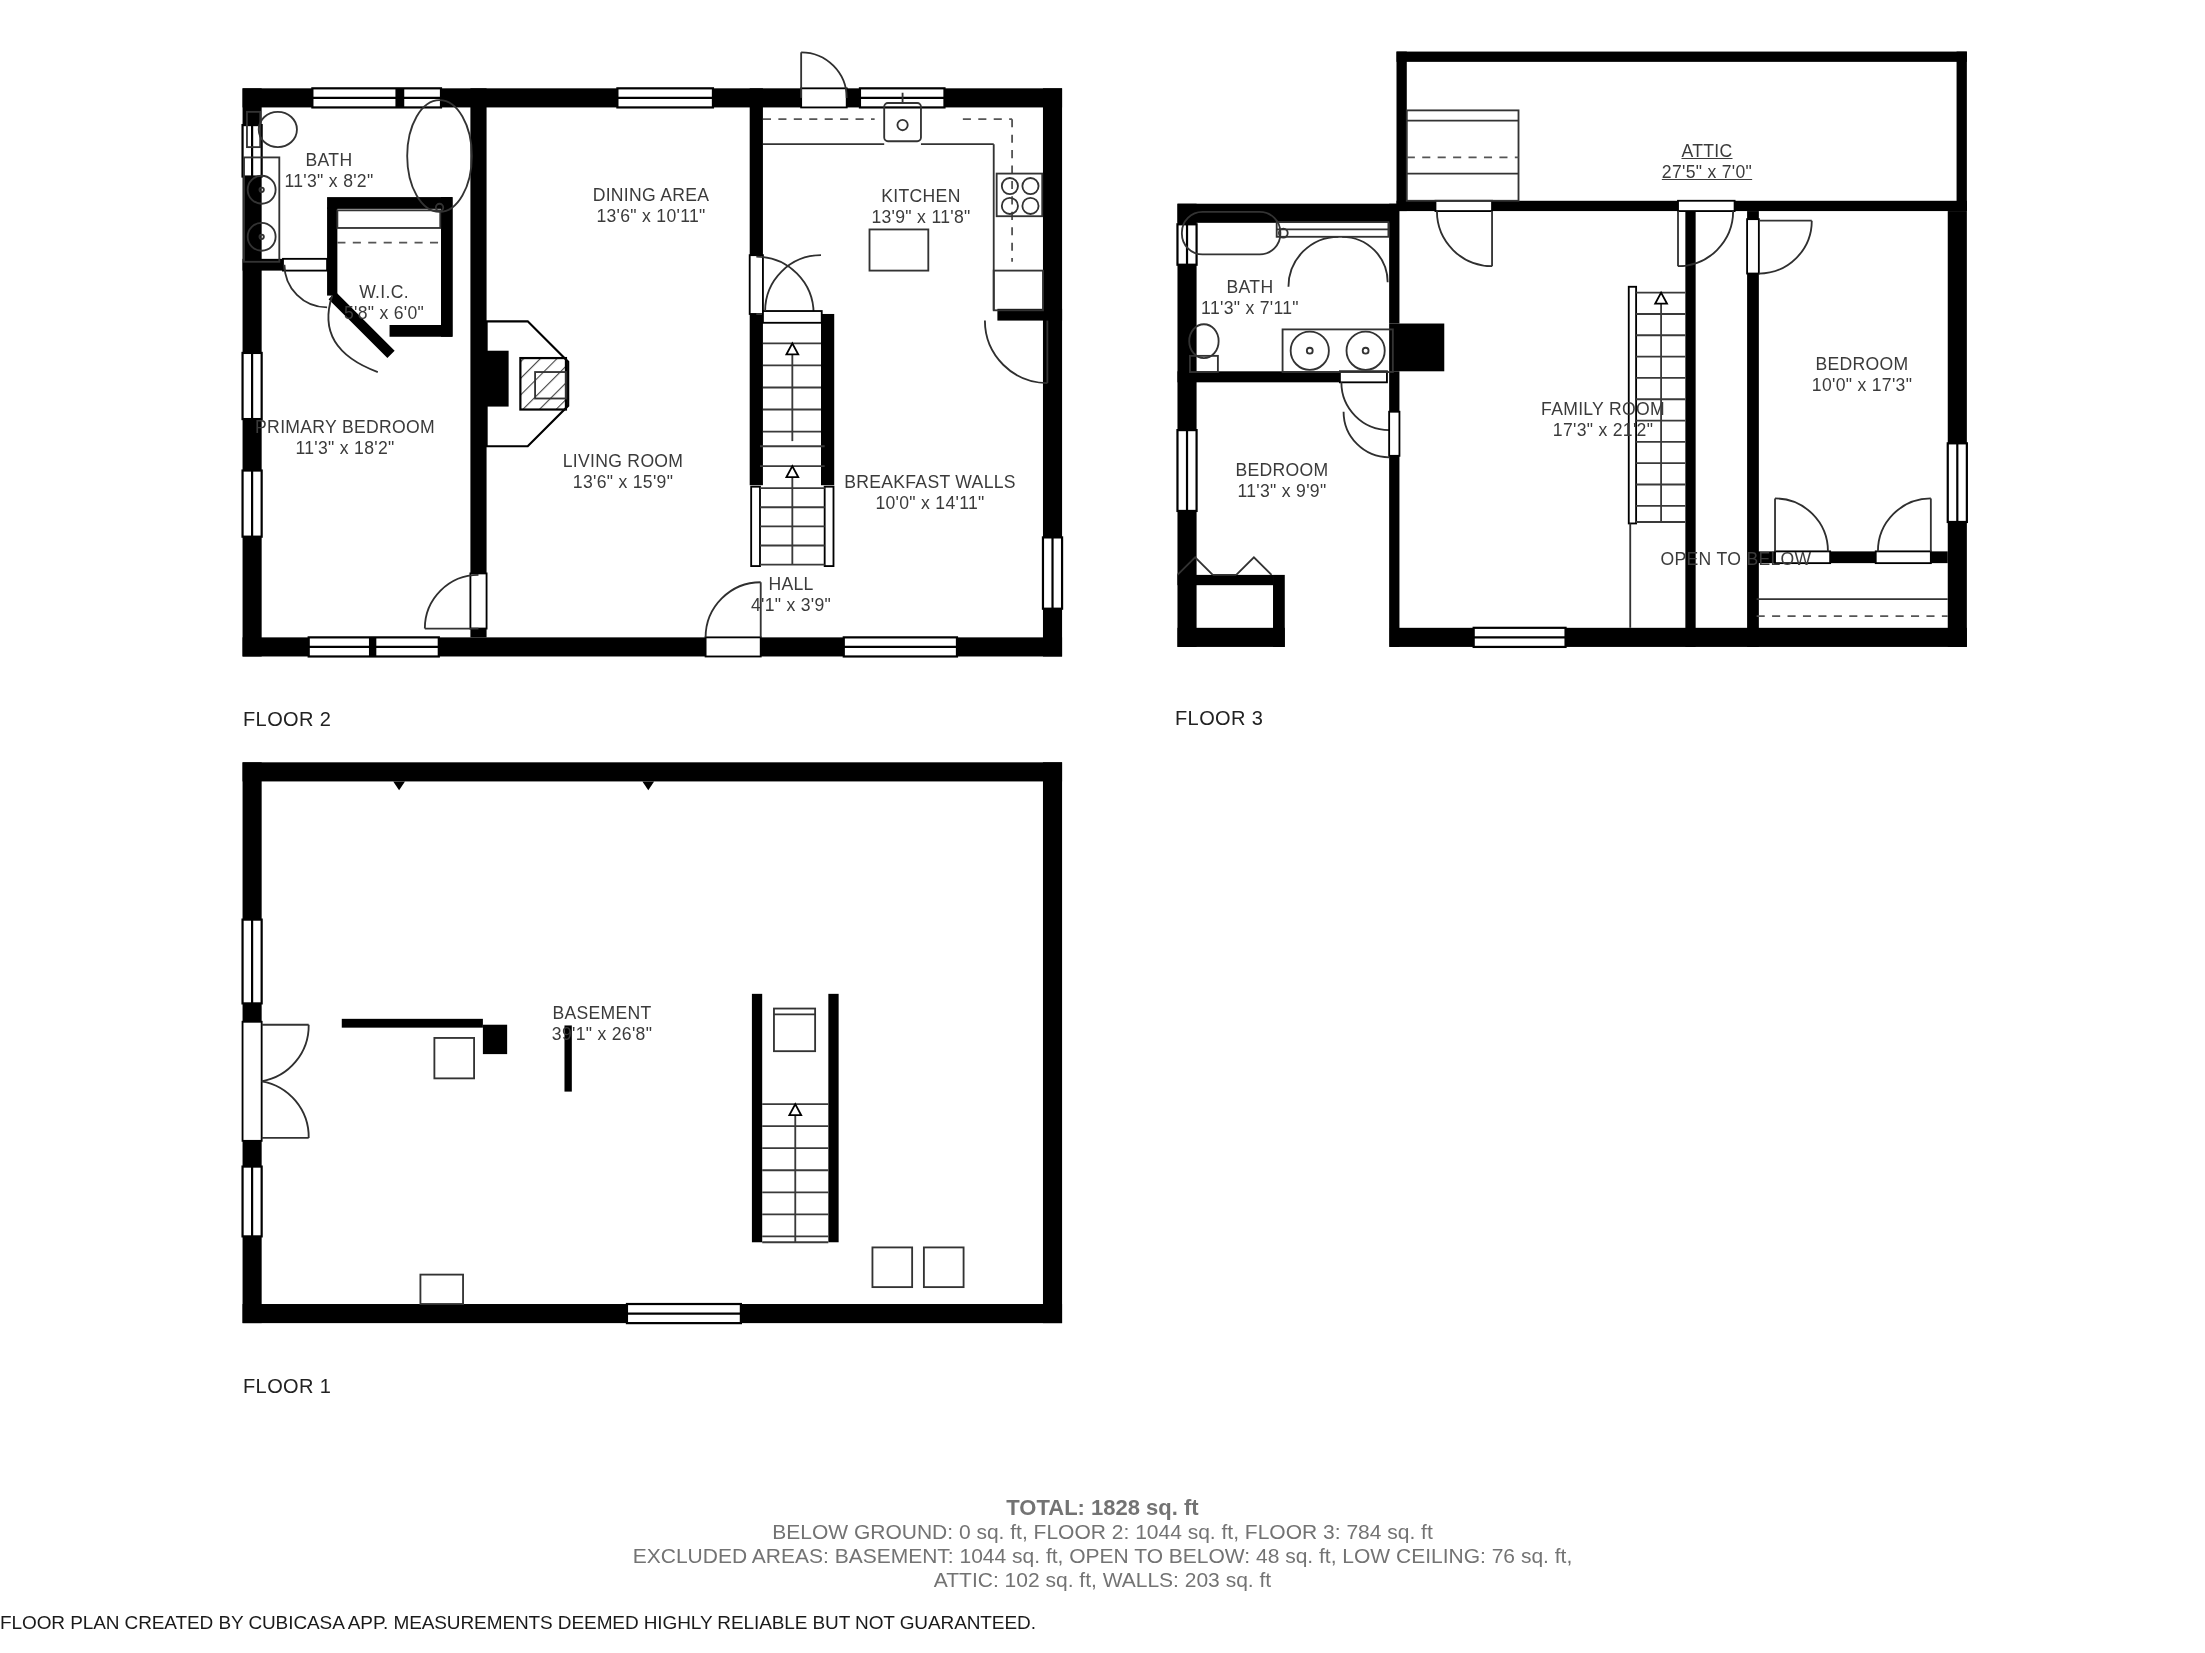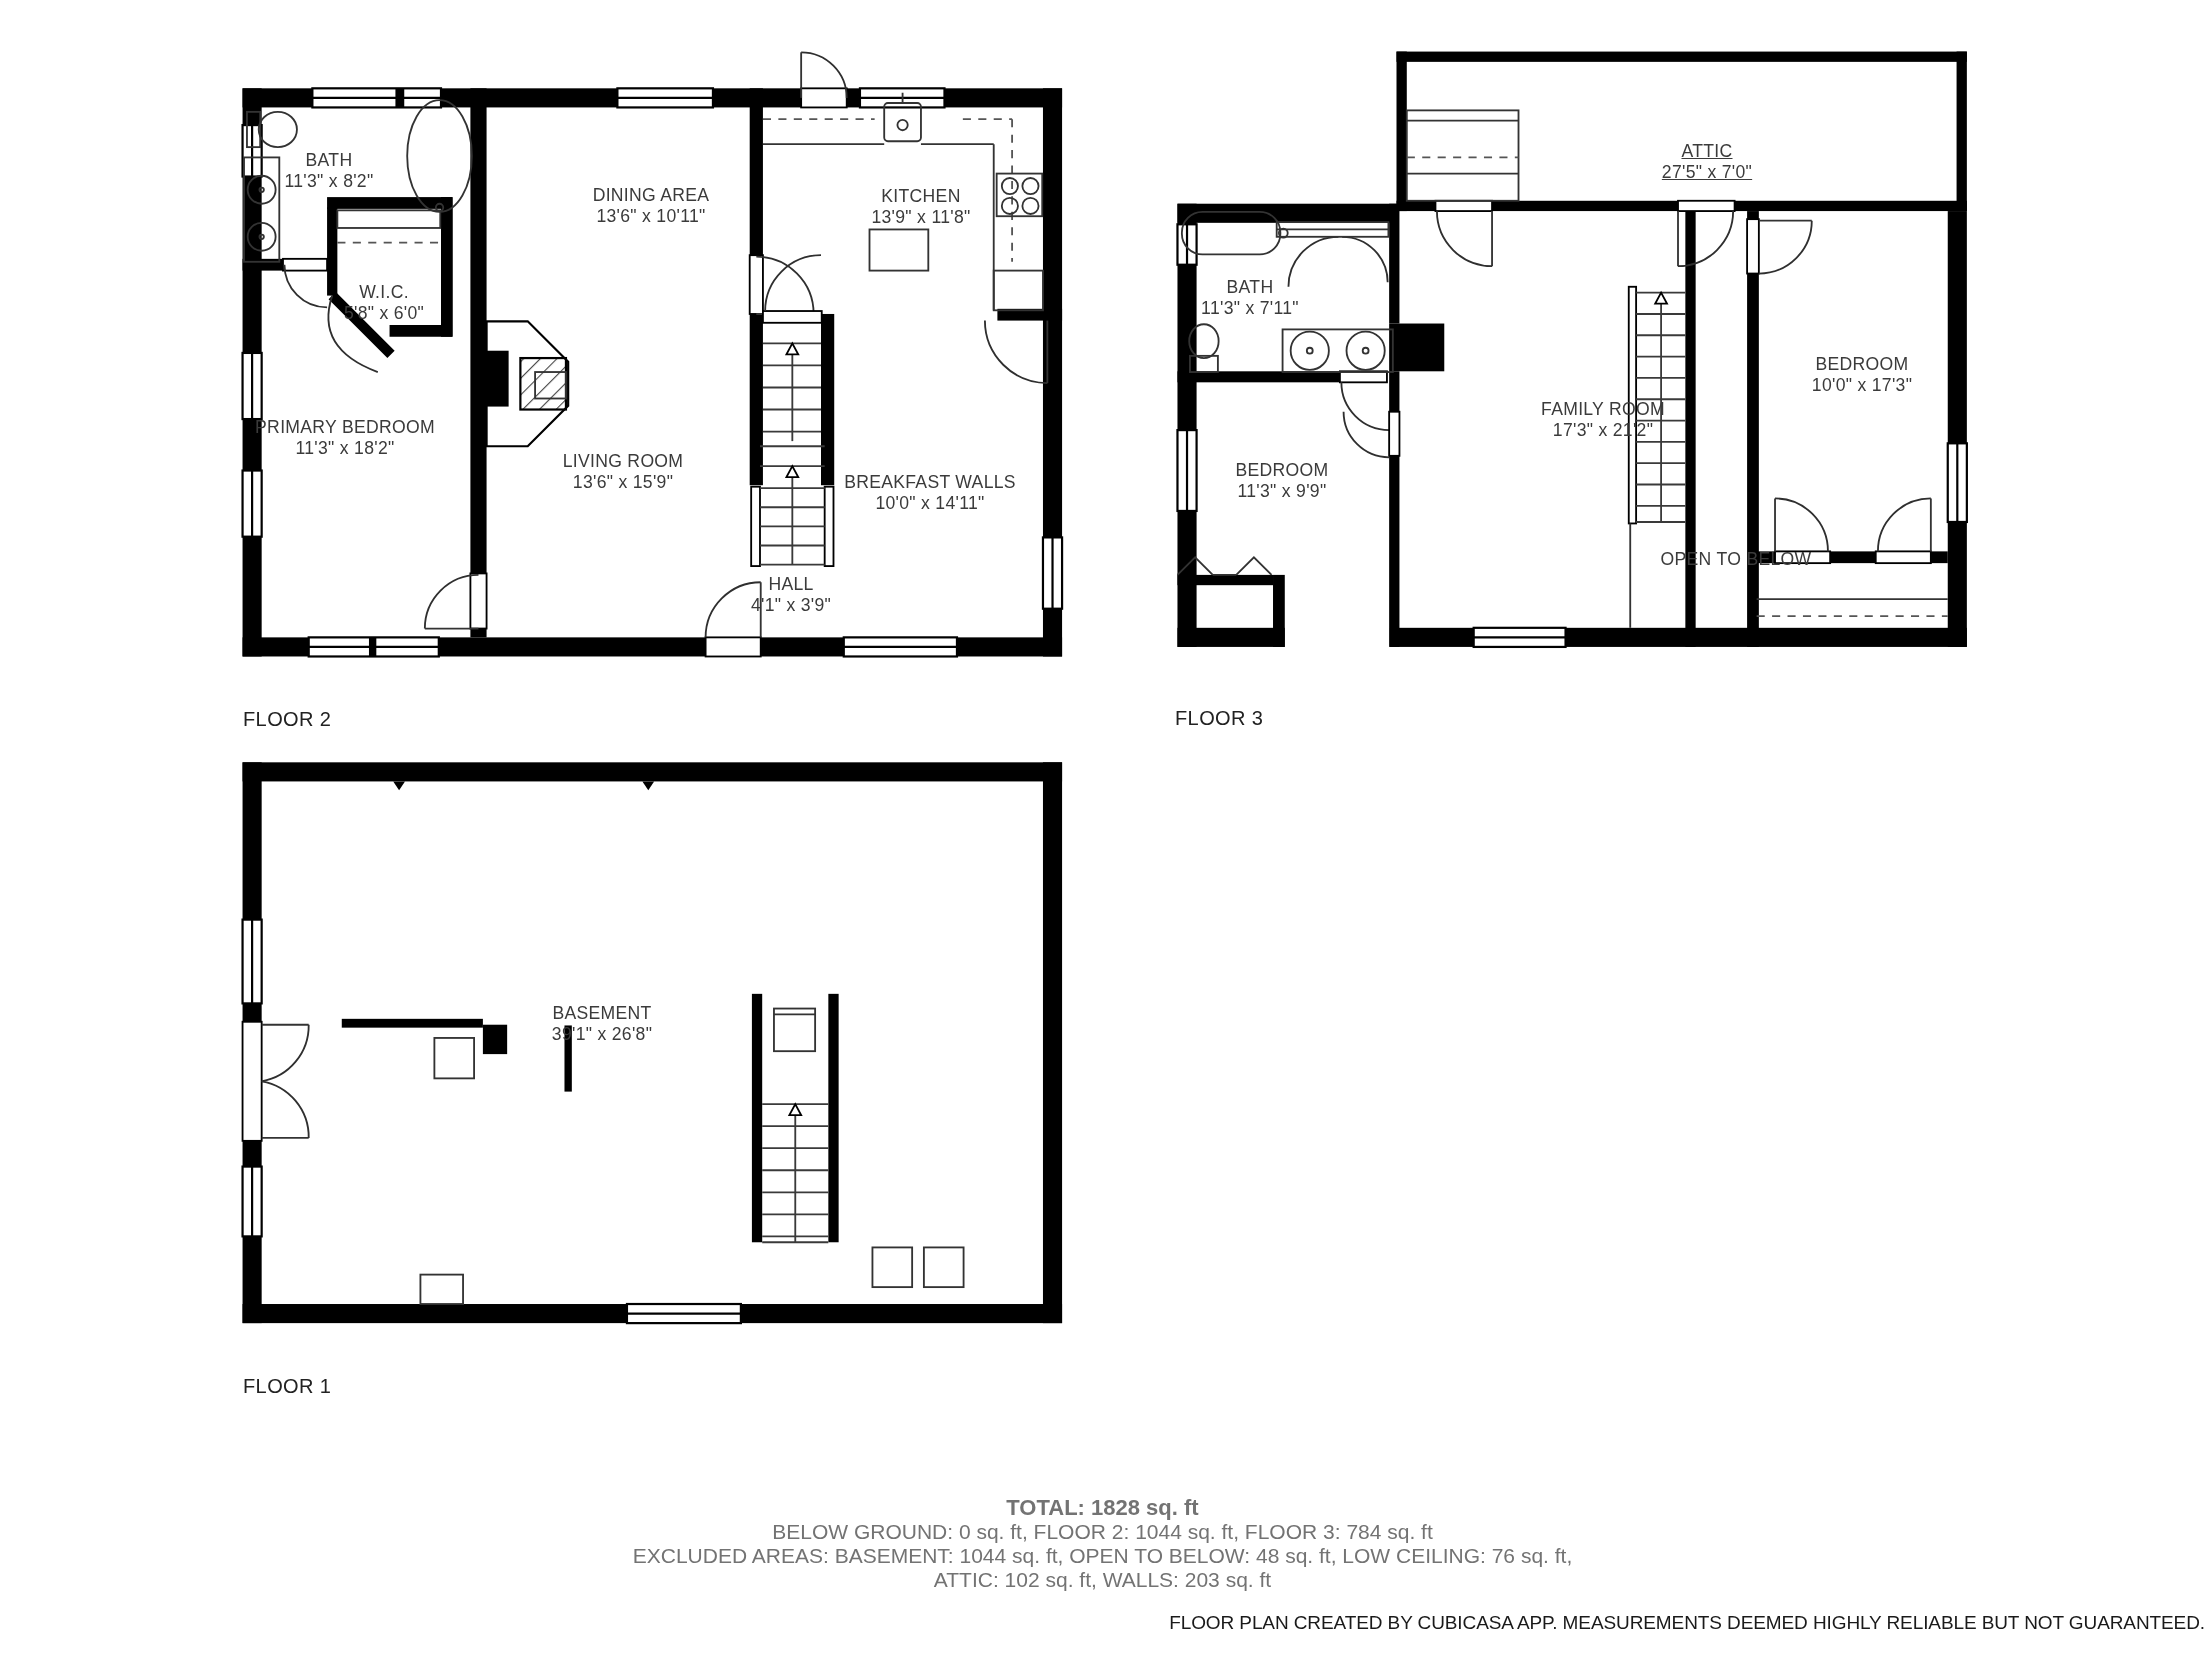--- a/index.html
+++ b/index.html
@@ -8,21 +8,21 @@
   .canvas { position:absolute; inset:0; width:1859px; height:1654px; background:#fff; }
   .plan-svg { position:absolute; left:0; top:0; }
   .room-label { position:absolute; transform:translate(-50%,-50%); text-align:center;
                 color:#3b3b3b; font-size:17.6px; line-height:21px; letter-spacing:0.3px;
                 white-space:nowrap; z-index:5; }
   .room-label .dims { display:block; }
   .floor-tag { position:absolute; color:#222; font-size:20px; letter-spacing:0.4px; z-index:5;text-align:right; }
   .summary { position:absolute; left:0; top:1496px; width:2205px; text-align:center;
              color:#737373; font-size:21px; line-height:24px; z-index:5; }
   .summary .total { font-weight:bold; font-size:22px; }
-  .footer { position:absolute; left:0; top:1612px; width:2205px; text-align:right;
+  .footer { position:absolute; left:0; top:1612px; width:2205px; text-align:left;
             color:#1a1a1a; font-size:19px; letter-spacing:-0.1px; z-index:5; }
   .wall { fill:#000; }
   .thin { fill:none; stroke:#000; stroke-width:3; }
   .thin2 { fill:none; stroke:#333; stroke-width:2.5; }
   .win { fill:#fff; stroke:#000; stroke-width:3; }
   .sill { fill:#fff; stroke:#000; stroke-width:2.5; }
   .arc { fill:none; stroke:#2f2f2f; stroke-width:2.5; }
   .tread { stroke:#3a3a3a; stroke-width:2.5; }
   .dash { fill:none; stroke:#555; stroke-width:2.5; stroke-dasharray:11 10; }
 </style>

